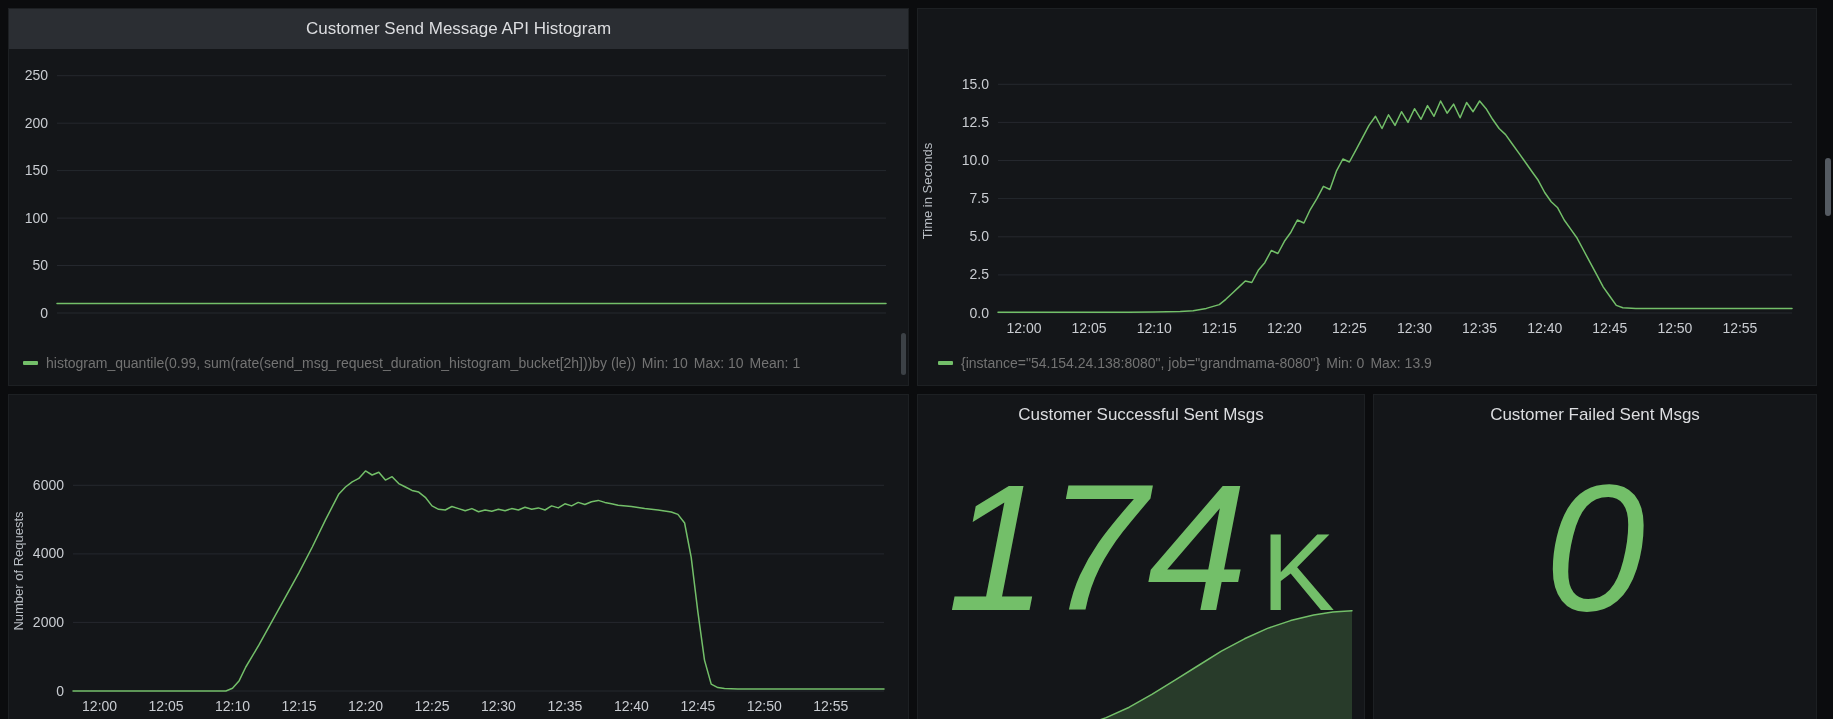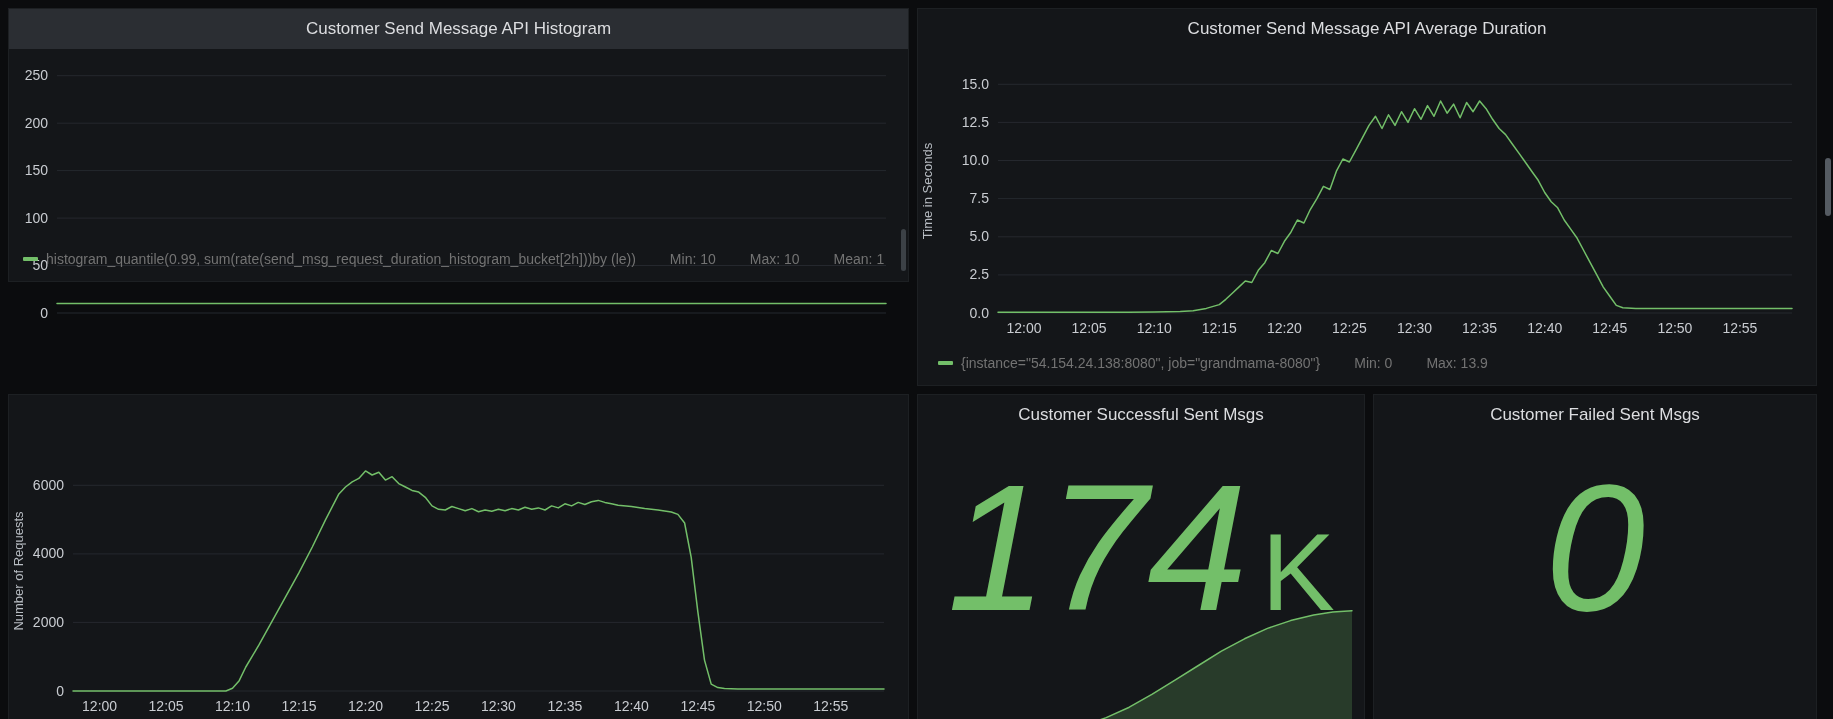--- a/index.html
+++ b/index.html
@@ -38,21 +38,21 @@
     position:absolute;left:14px;right:8px;bottom:14px;
     display:flex;align-items:center;
     color:#737373;font-size:14px;
     white-space:nowrap;overflow:hidden;
   }
   .legend-dash{
     width:15px;height:4px;border-radius:1px;
     background:var(--green,#73BF69);
     margin-right:8px;flex:0 0 auto;
   }
-  .legend-stat{margin-left:34px;}
+  .legend-stat{margin-left:6px;}
   .stat-value{
     position:absolute;top:58px;left:0;right:0;
     text-align:center;color:var(--green,#73BF69);
     line-height:1.05;
   }
   .stat-value .num{font-size:180px;font-style:italic;}
   .stat-value .suffix{font-size:110px;margin-left:14px;}
   .page-scroll-track{
     position:absolute;right:0;top:0;width:10px;height:719px;
   }
@@ -61,21 +61,21 @@
     background:#555b62;border-radius:3px;
   }
   .legend-scroll-thumb{
     position:absolute;right:2px;bottom:10px;width:5px;height:42px;
     background:#3c4146;border-radius:3px;
   }
 </style>
 </head>
 <body>
 
-<div class="panel" id="panel-histogram" style="left:8px;top:8px;width:901px;height:274px;padding-left:14px;">
+<div class="panel" id="panel-histogram" style="left:8px;top:8px;width:901px;height:378px;padding-left:14px;">
   <div class="panel-title bar">Customer Send Message API Histogram</div>
   <div class="chart" style="top:40px;left:0;right:6px;height:272px;"><svg width="893" height="272">
         <line x1="48" x2="877" y1="264.0" y2="264.0" stroke="#25282e" stroke-width="1"></line>
         <line x1="48" x2="877" y1="216.5" y2="216.5" stroke="#25282e" stroke-width="1"></line>
         <line x1="48" x2="877" y1="169.1" y2="169.1" stroke="#25282e" stroke-width="1"></line>
         <line x1="48" x2="877" y1="121.6" y2="121.6" stroke="#25282e" stroke-width="1"></line>
         <line x1="48" x2="877" y1="74.2" y2="74.2" stroke="#25282e" stroke-width="1"></line>
         <line x1="48" x2="877" y1="26.7" y2="26.7" stroke="#25282e" stroke-width="1"></line>
         <text x="39" y="268.5" text-anchor="end" class="tick">0</text>
         <text x="39" y="221.0" text-anchor="end" class="tick">50</text>
@@ -89,21 +89,20 @@
     <span class="legend-dash"></span>
     <span class="legend-label">histogram_quantile(0.99, sum(rate(send_msg_request_duration_histogram_bucket[2h]))by (le))</span>
     <span class="legend-stat">Min: 10</span>
     <span class="legend-stat">Max: 10</span>
     <span class="legend-stat">Mean: 1</span>
   </div>
   <div class="legend-scroll-thumb"></div>
 </div>
 
 <div class="panel" id="panel-duration" style="left:917px;top:8px;width:900px;height:378px;">
-  <div class="panel-title">Customer Send Message API Average Duration</div>
   <div class="chart" style="top:44px;left:0;right:8px;height:300px;"><svg width="890" height="300">
         <line x1="80" x2="874" y1="260.0" y2="260.0" stroke="#25282e" stroke-width="1"></line>
         <line x1="80" x2="874" y1="221.9" y2="221.9" stroke="#25282e" stroke-width="1"></line>
         <line x1="80" x2="874" y1="183.8" y2="183.8" stroke="#25282e" stroke-width="1"></line>
         <line x1="80" x2="874" y1="145.6" y2="145.6" stroke="#25282e" stroke-width="1"></line>
         <line x1="80" x2="874" y1="107.5" y2="107.5" stroke="#25282e" stroke-width="1"></line>
         <line x1="80" x2="874" y1="69.4" y2="69.4" stroke="#25282e" stroke-width="1"></line>
         <line x1="80" x2="874" y1="31.3" y2="31.3" stroke="#25282e" stroke-width="1"></line>
         <text x="71" y="264.5" text-anchor="end" class="tick">0.0</text>
         <text x="71" y="226.4" text-anchor="end" class="tick">2.5</text>

